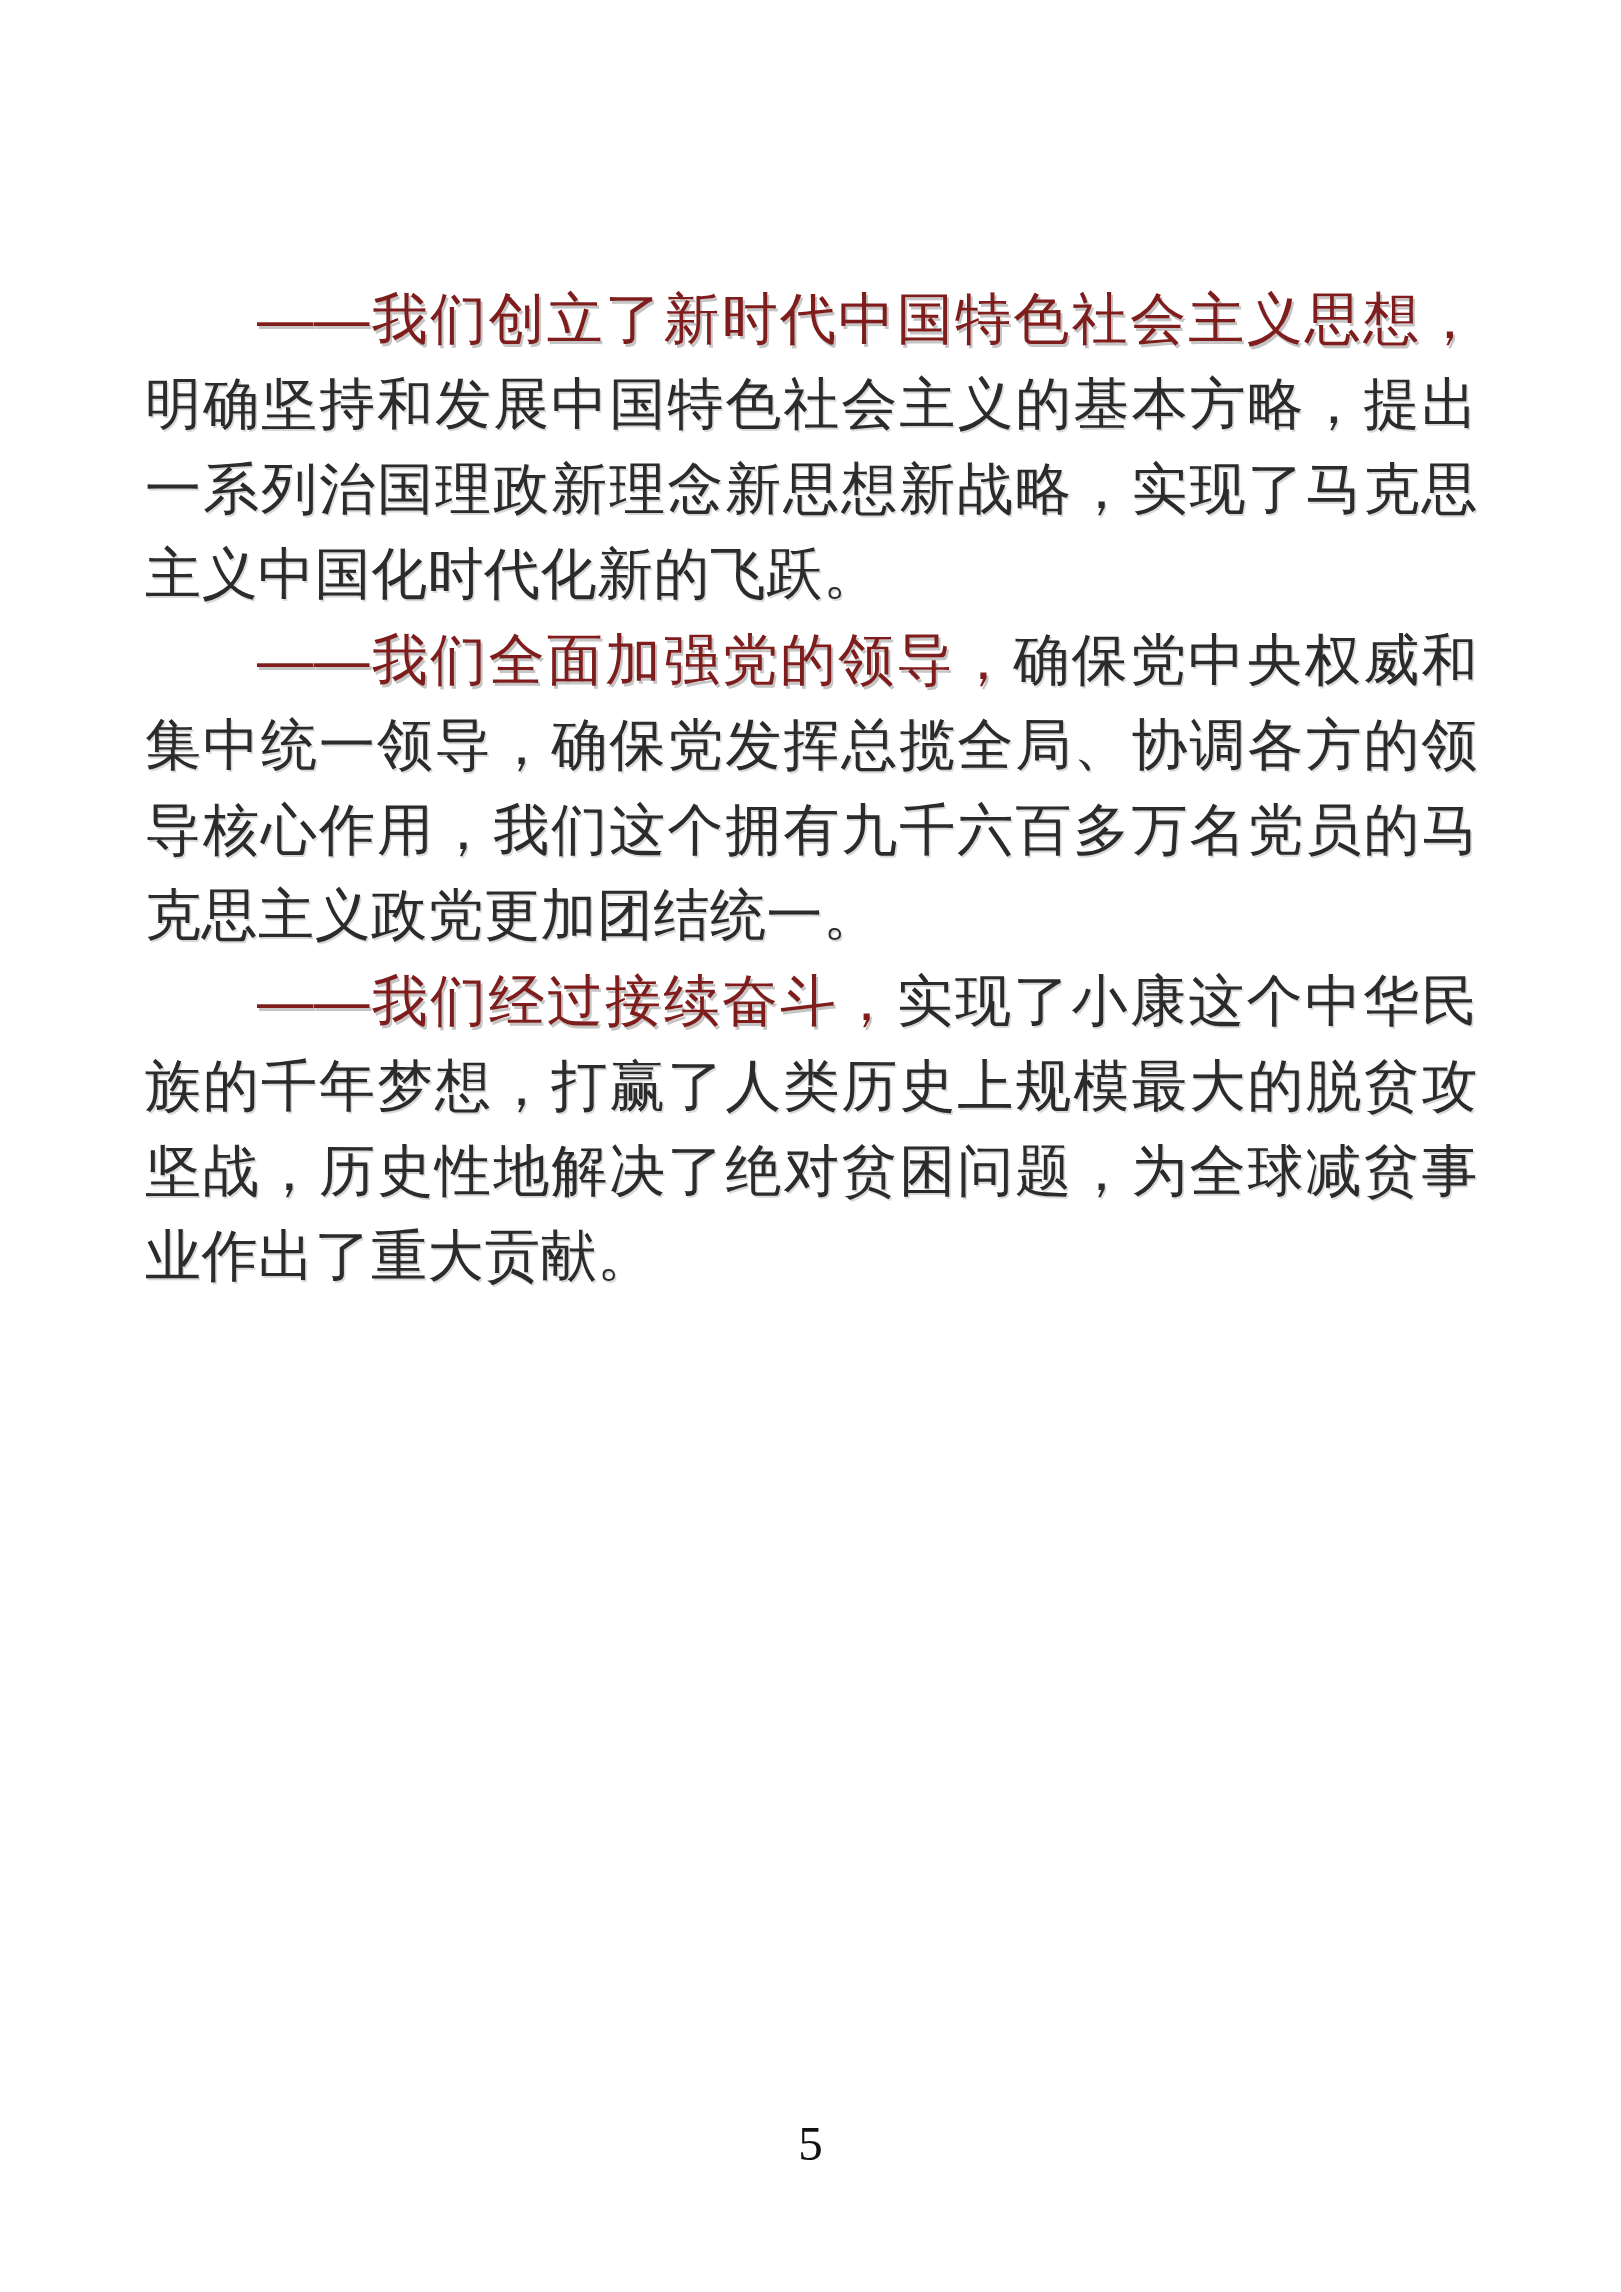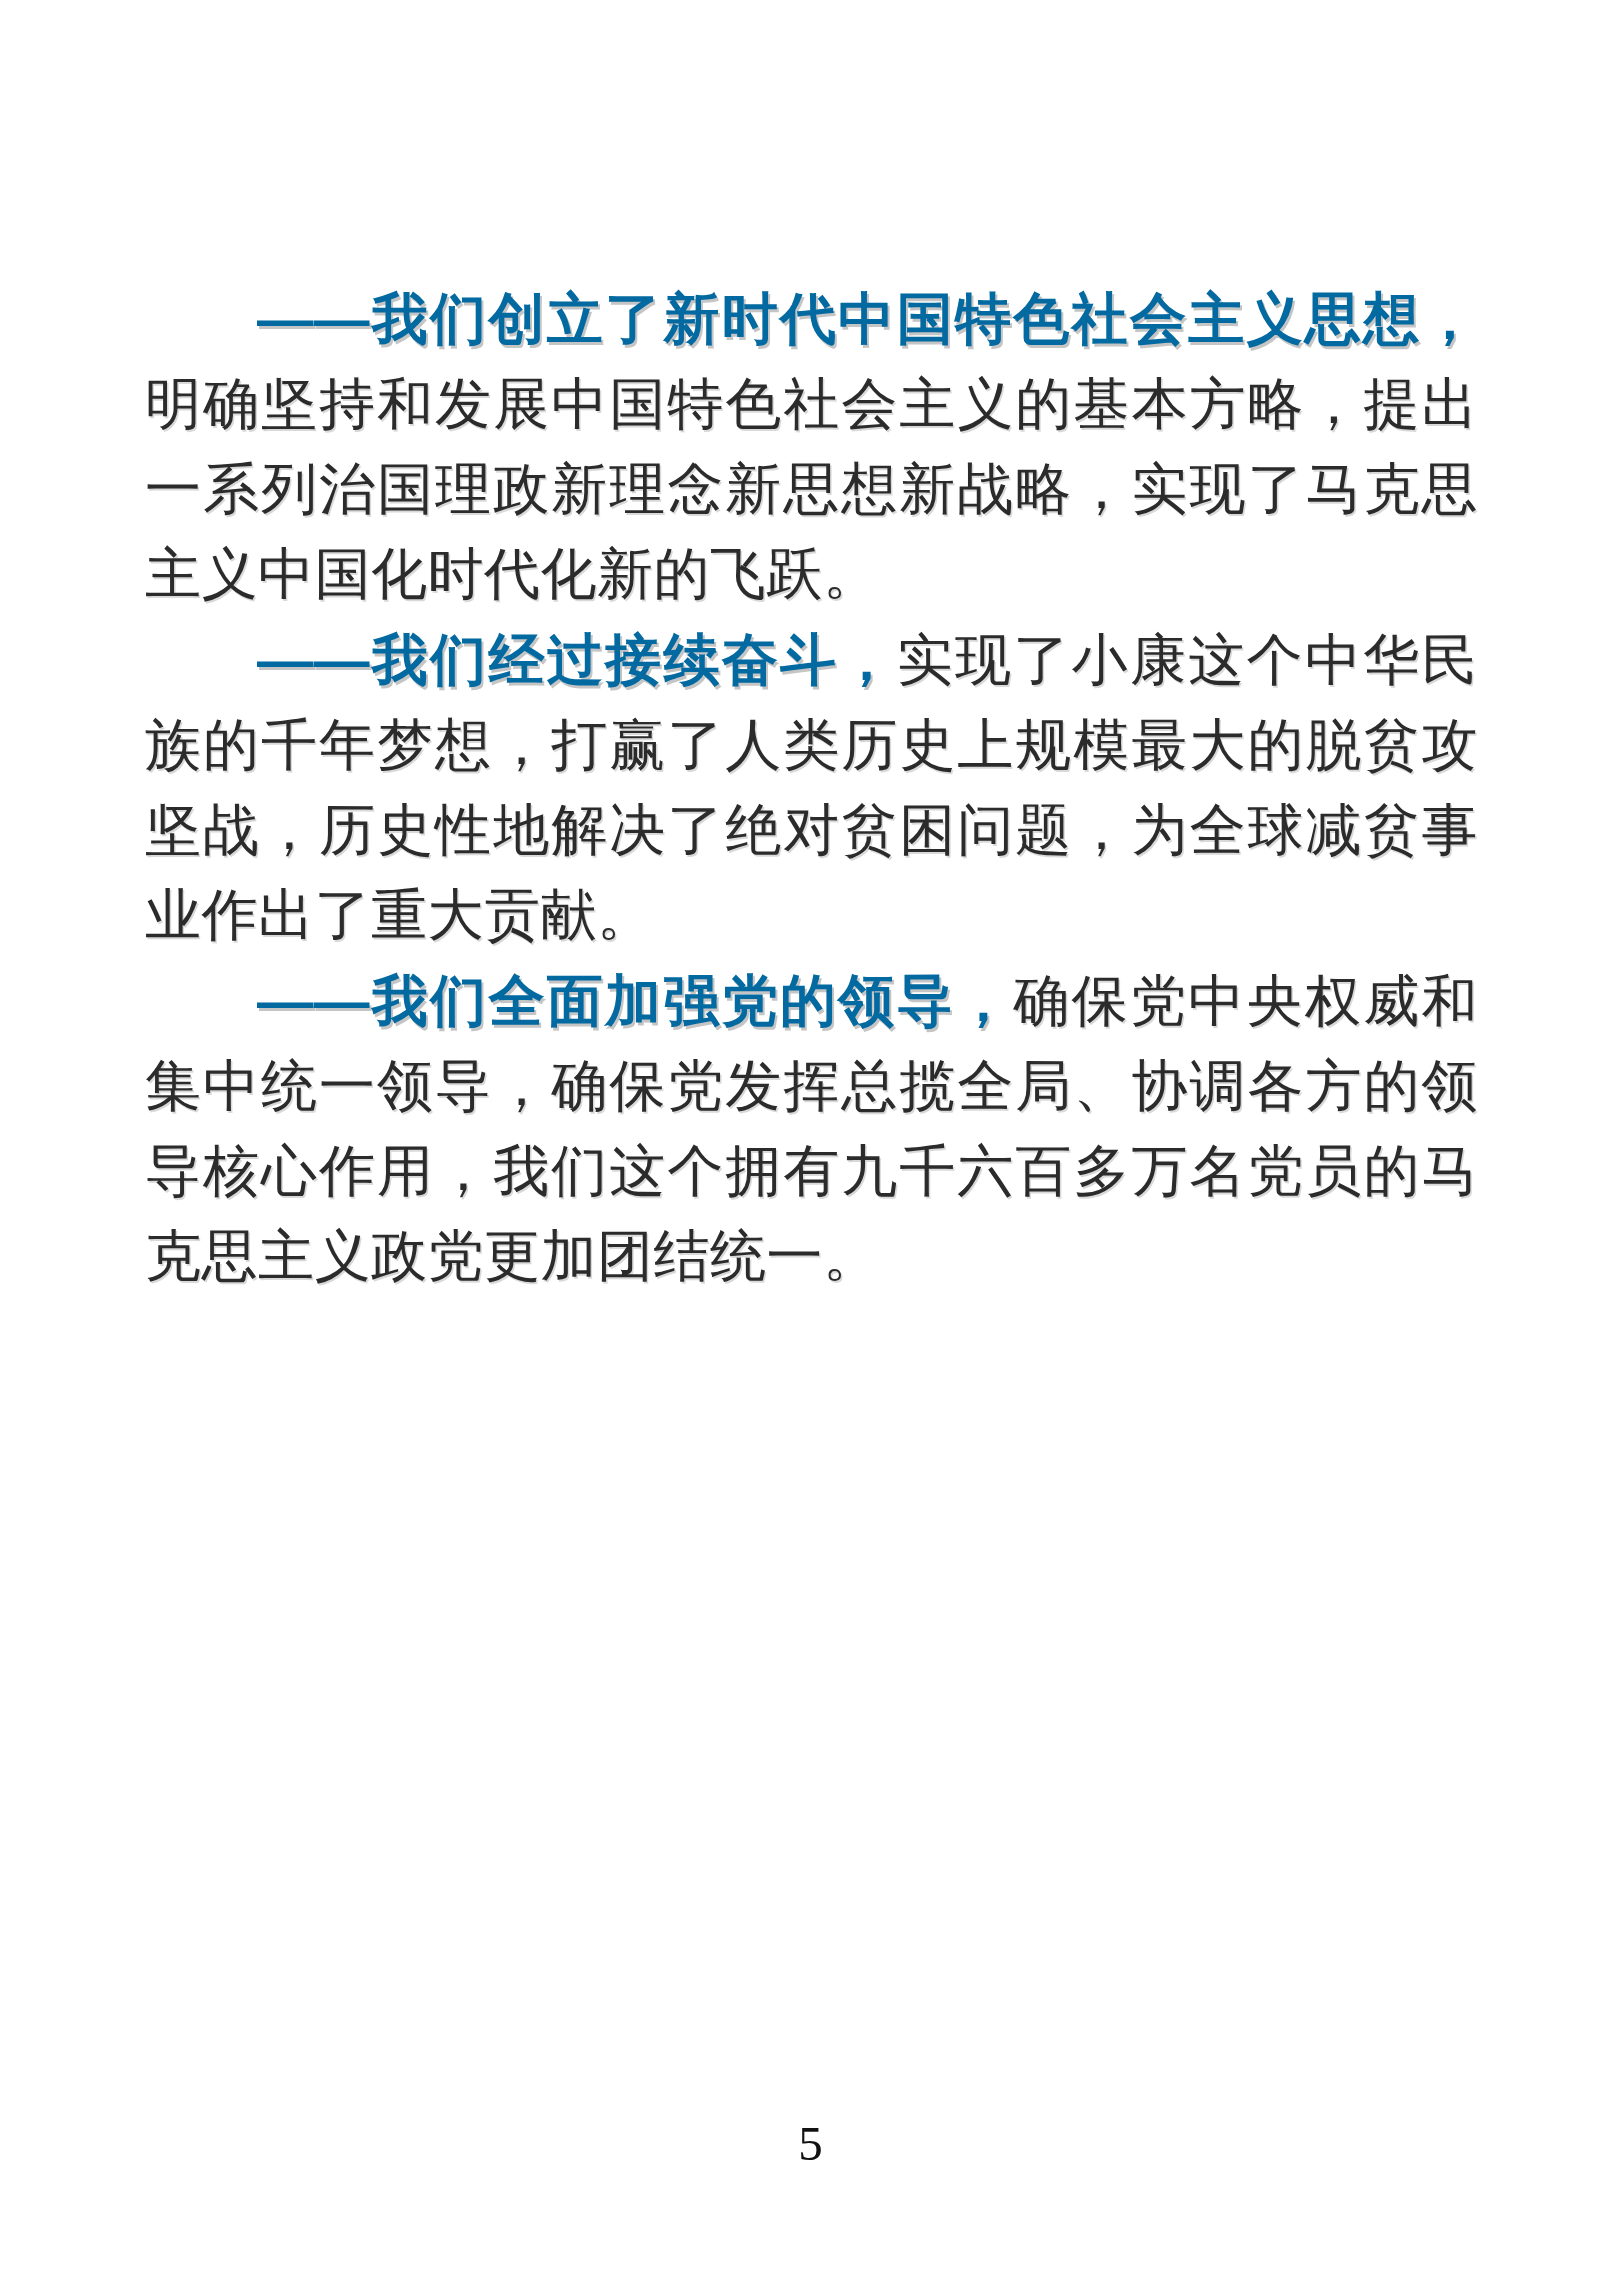--- a/index.html
+++ b/index.html
@@ -29,22 +29,22 @@
     line-height: 85px;
     text-align: justify;
     text-justify: inter-ideograph;
     text-indent: 112px;
     letter-spacing: 0.5px;
     color: #2b2b2b;
     text-shadow: 1.5px 1.5px 0 rgba(130,130,130,0.30);
   }
   p.para .lead {
     font-family: "Liberation Sans", "DejaVu Sans", sans-serif;
-    font-weight: 700;
-    color: #0369a1;
+    font-weight: 400;
+    color: #7f1d1d;
     text-shadow: 2px 2.5px 0 rgba(110,110,110,0.40);
   }
   p.para .bodytext {
     font-weight: normal;
   }
   .footer {
     position: absolute;
     top: 2115px;
     left: 0;
     width: 100%;
@@ -58,23 +58,23 @@
 </style>
 </head>
 <body>
 
 <div class="page">
 
   <div class="content">
 
     <p class="para"><span class="lead">——我们创立了新时代中国特色社会主义思想，</span><span class="bodytext">明确坚持和发展中国特色社会主义的基本方略，提出一系列治国理政新理念新思想新战略，实现了马克思主义中国化时代化新的飞跃。</span></p>
 
+    <p class="para"><span class="lead">——我们全面加强党的领导，</span><span class="bodytext">确保党中央权威和集中统一领导，确保党发挥总揽全局、协调各方的领导核心作用，我们这个拥有九千六百多万名党员的马克思主义政党更加团结统一。</span></p>
+
     <p class="para"><span class="lead">——我们经过接续奋斗，</span><span class="bodytext">实现了小康这个中华民族的千年梦想，打赢了人类历史上规模最大的脱贫攻坚战，历史性地解决了绝对贫困问题，为全球减贫事业作出了重大贡献。</span></p>
-
-    <p class="para"><span class="lead">——我们全面加强党的领导，</span><span class="bodytext">确保党中央权威和集中统一领导，确保党发挥总揽全局、协调各方的领导核心作用，我们这个拥有九千六百多万名党员的马克思主义政党更加团结统一。</span></p>
 
 
   </div>
 
   <div class="footer">
     <span class="page-number">5</span>
   </div>
 
 </div>
 

